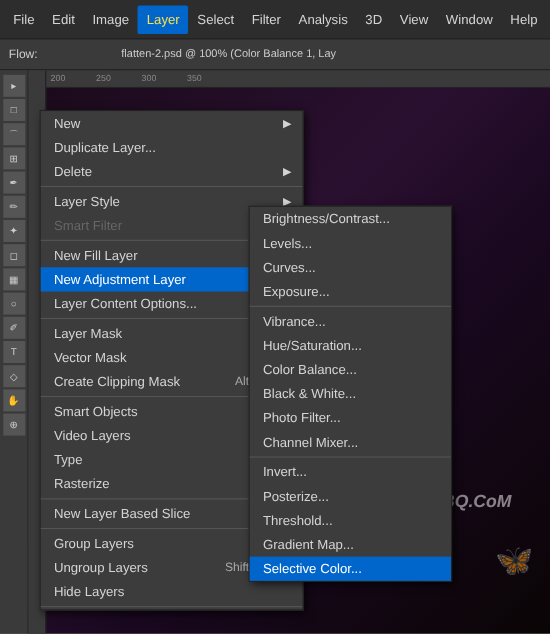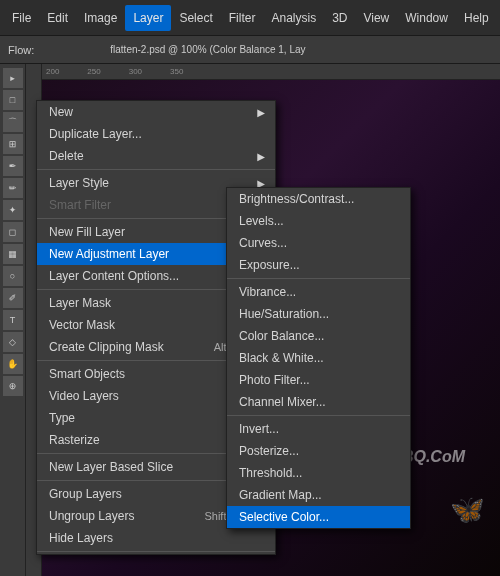--- a/index.html
+++ b/index.html
@@ -25,21 +25,21 @@
     }
     .menubar-item {
       padding: 6px 8px;
       color: #d4d4d4;
       cursor: pointer;
       font-size: 12px;
       border-radius: 2px;
     }
     .menubar-item.active {
       background: #0066cc;
-      color: #e5e5e5;
+      color: #fde047;
     }
 
     
     .toolbar {
       background: #3a3a3a;
       height: 28px;
       display: flex;
       align-items: center;
       padding: 0 8px;
       gap: 4px;

